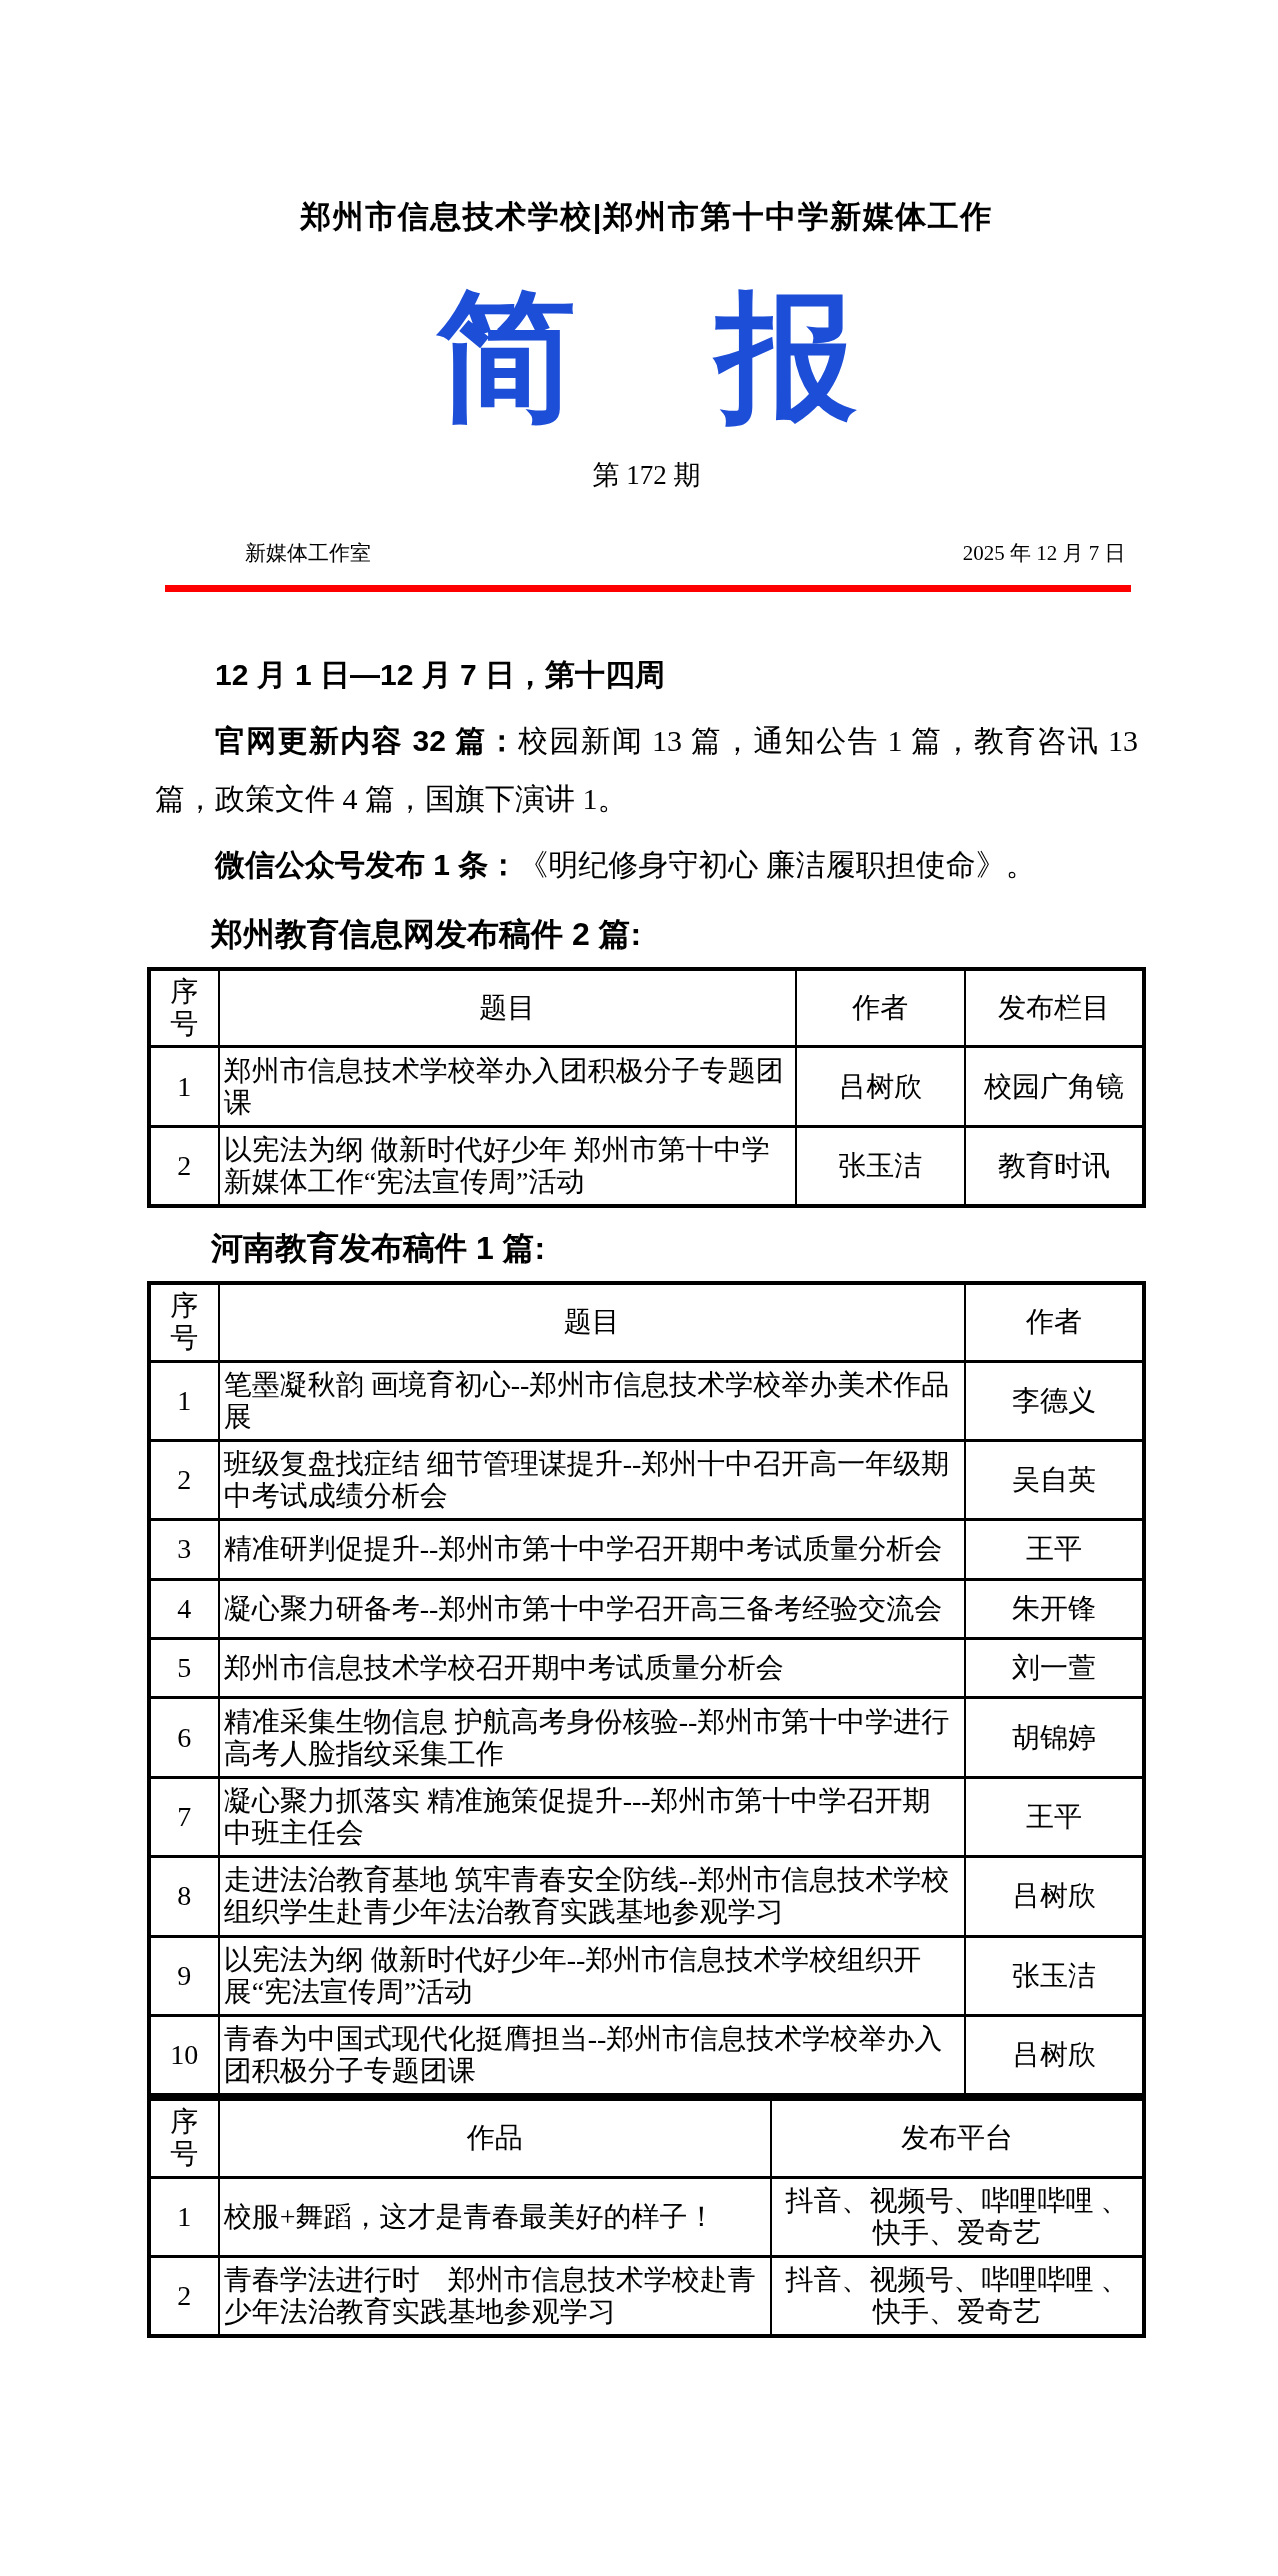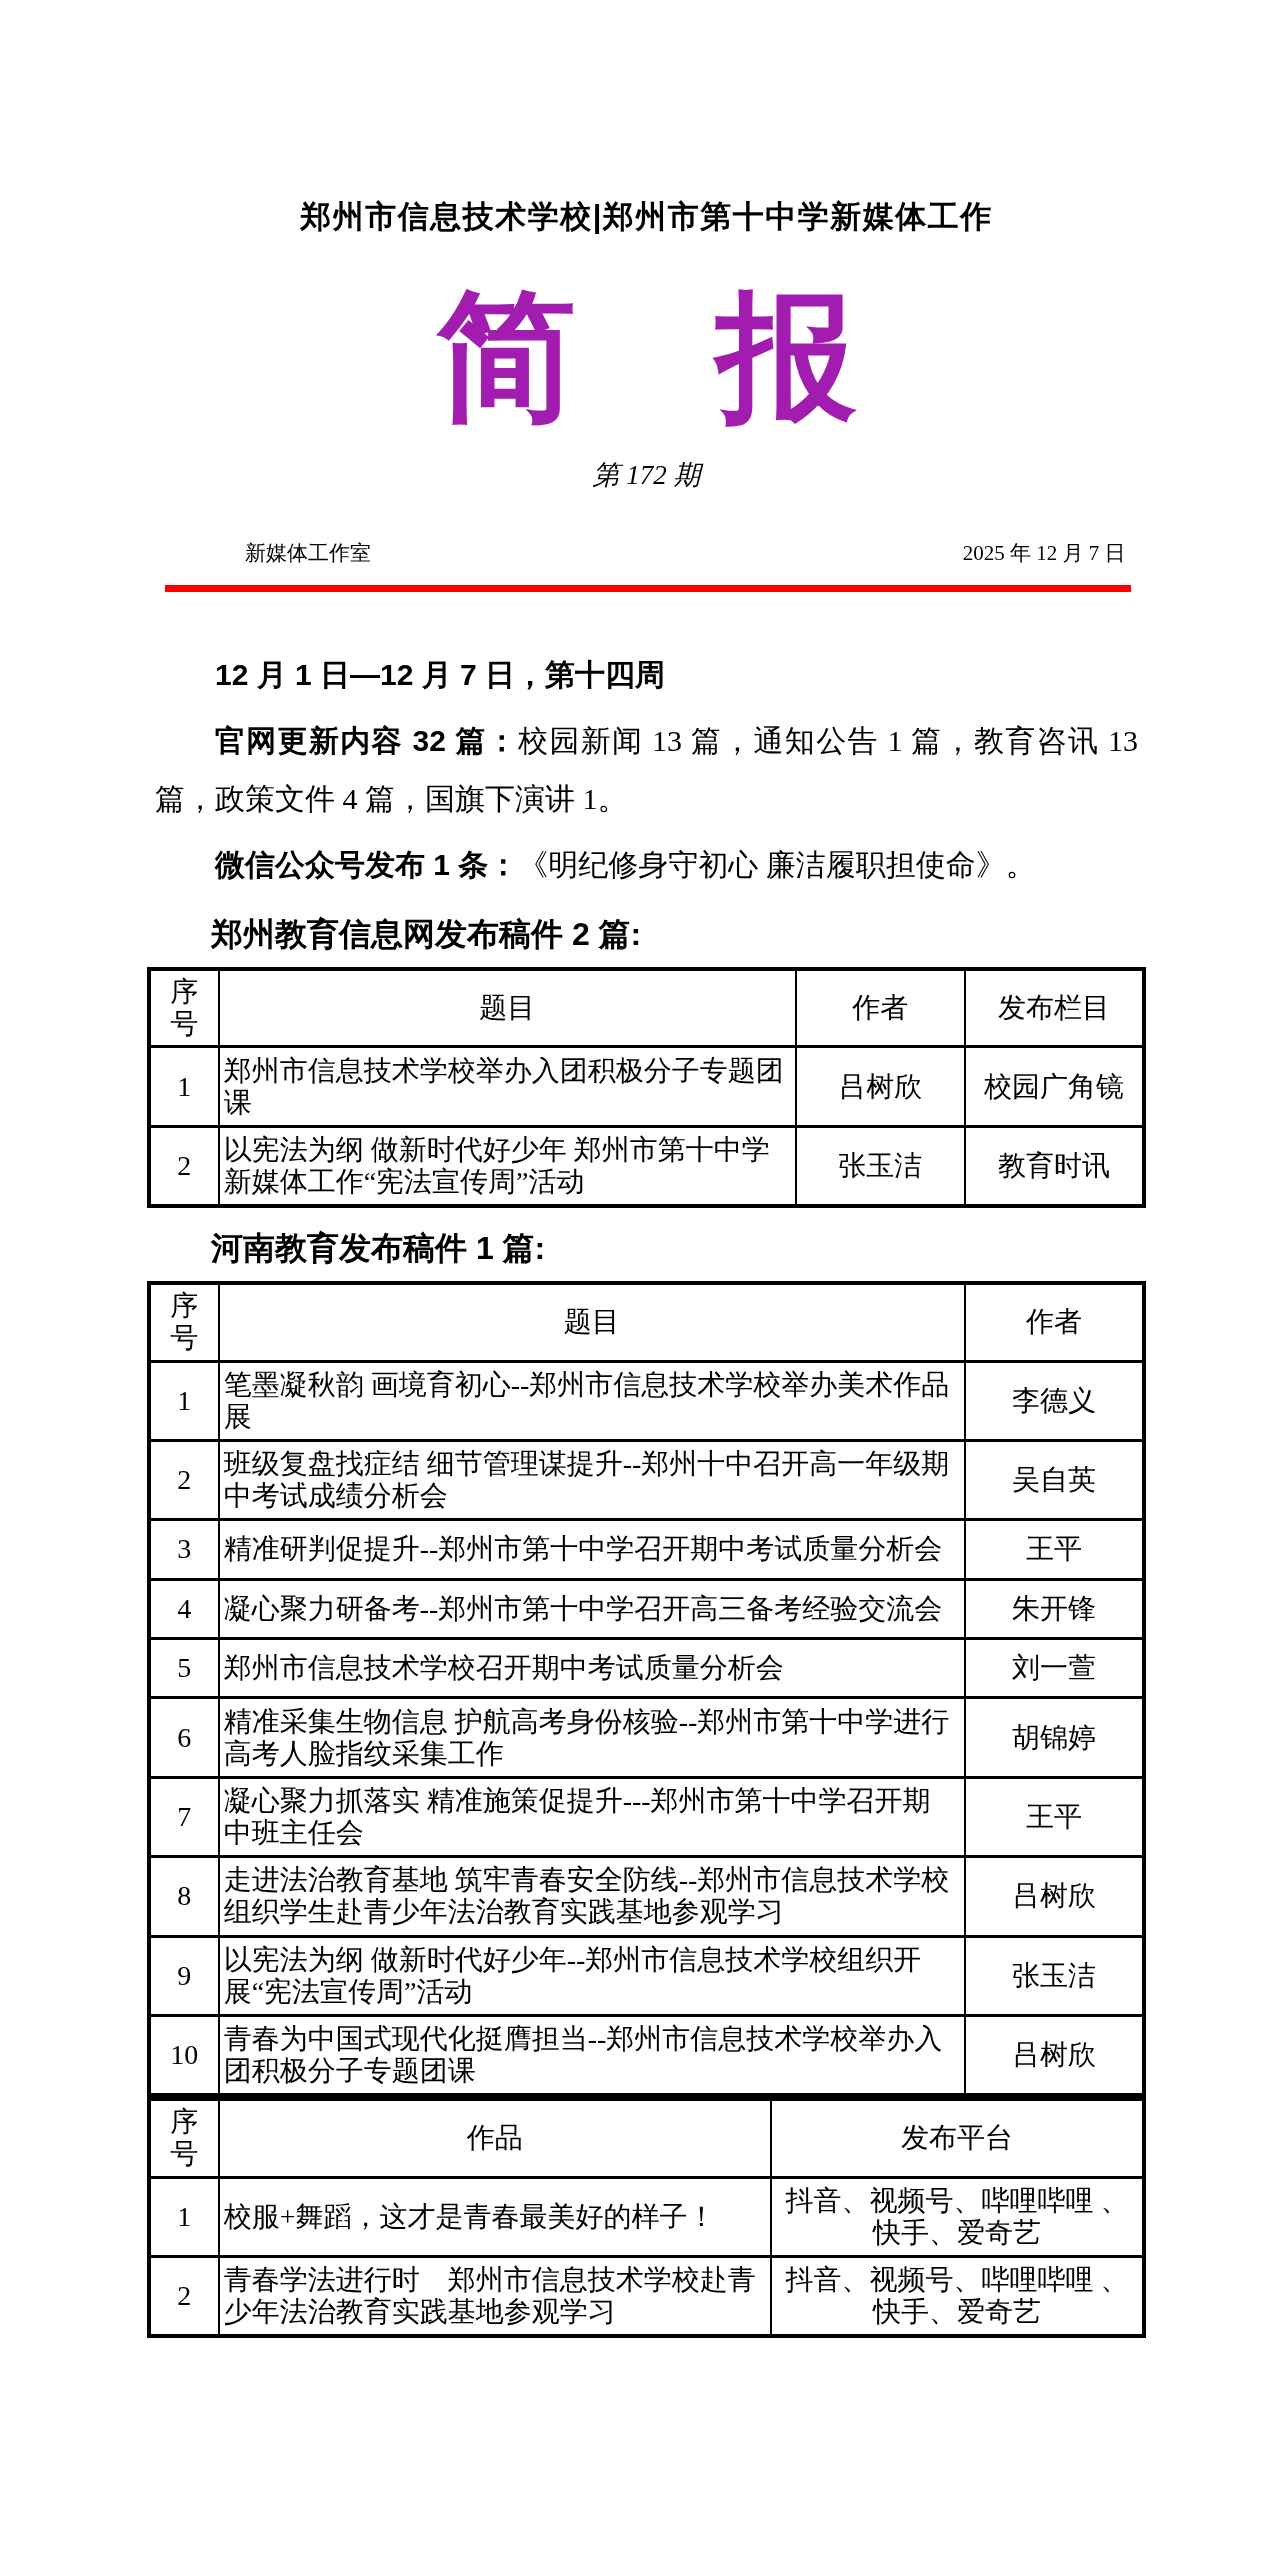--- a/index.html
+++ b/index.html
@@ -18,33 +18,32 @@
     text-align:center;
     font-family:"Liberation Sans","DejaVu Sans",sans-serif;
     font-weight:700;
     font-size:31px;
     line-height:37px;
     letter-spacing:1.5px;
     white-space:nowrap;
   }
   .report-title{
     text-align:center;
-    color:#a21caf;
+    color:#1d4ed8;
     font-weight:700;
     font-size:140px;
     line-height:147px;
     margin-top:49px;
     font-family:"Liberation Serif","DejaVu Serif",serif;
   }
   .issue{
     text-align:center;
     font-size:27px;
     line-height:32px;
     margin-top:28px;
-    font-style:italic;
   }
   .daterow{
     display:flex;
     justify-content:space-between;
     align-items:baseline;
     font-size:21px;
     line-height:36px;
     margin-top:44px;
     padding:0 20.6px 0 98px;
   }

